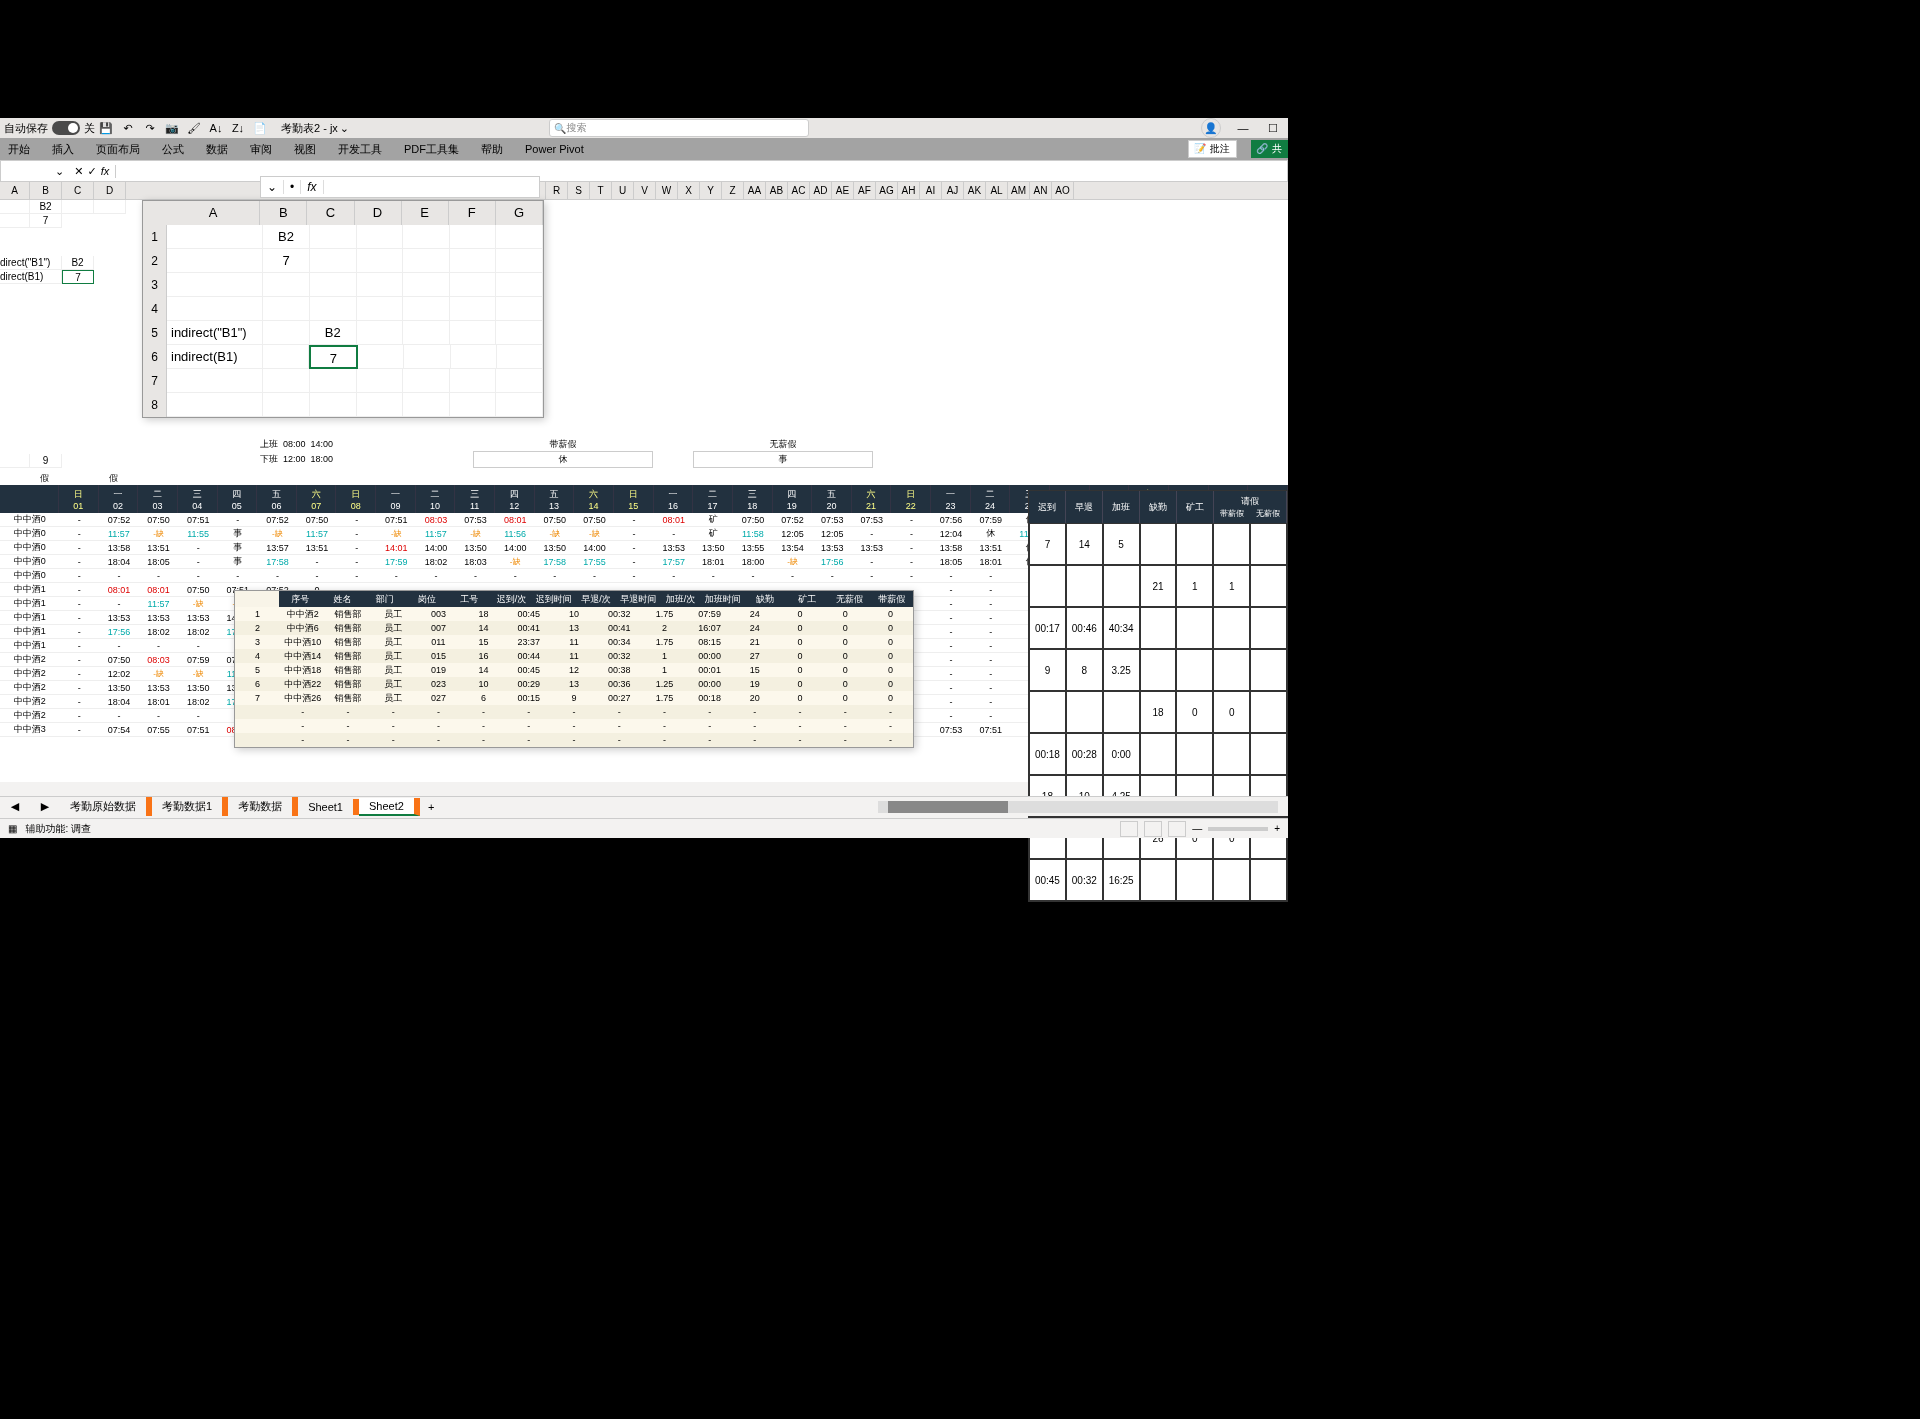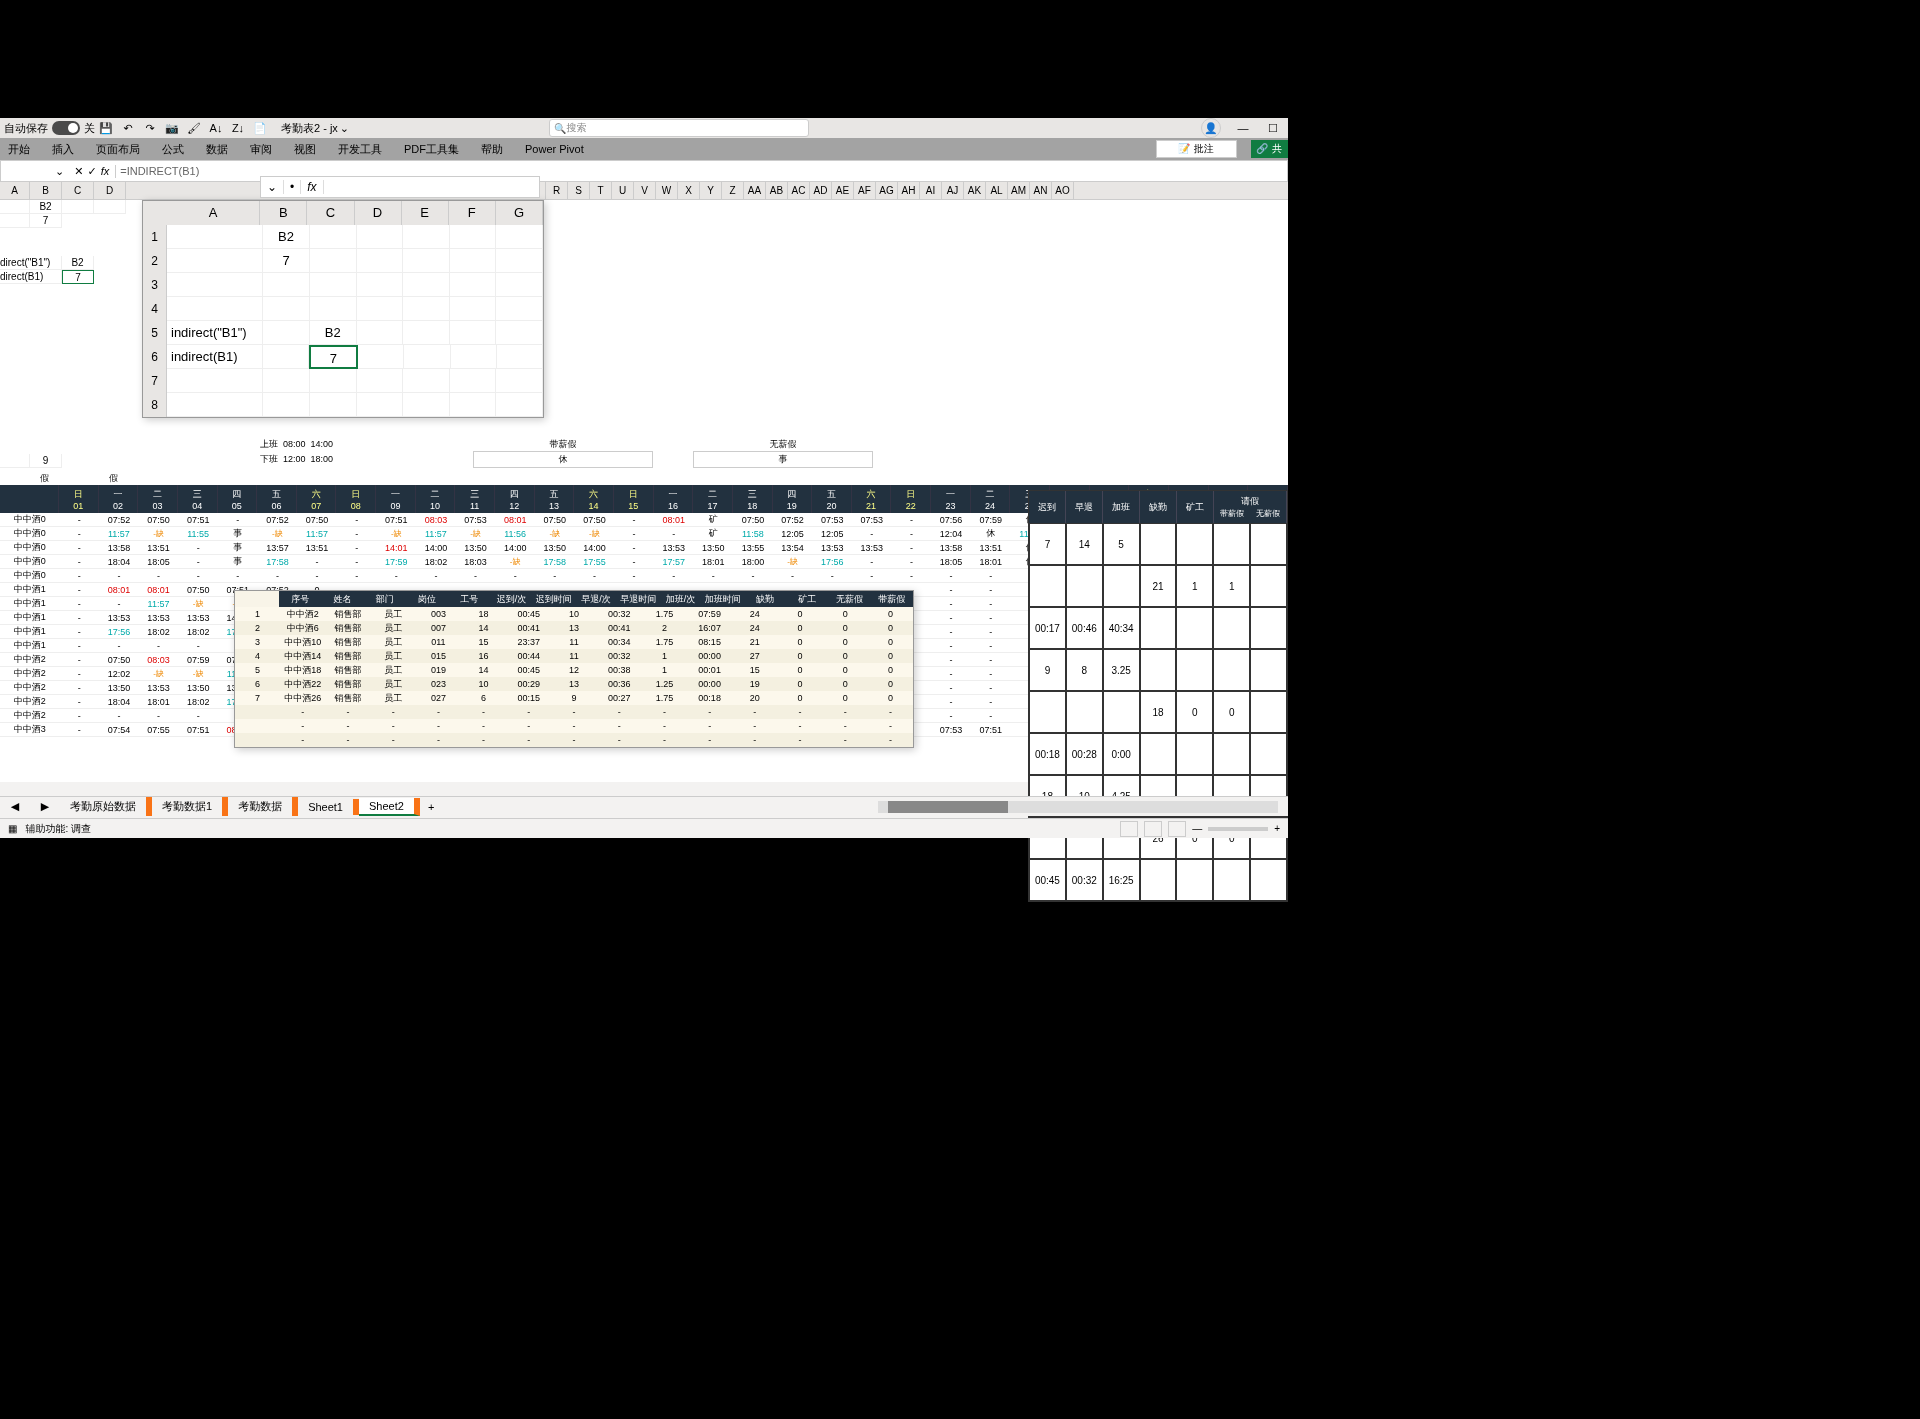--- a/index.html
+++ b/index.html
@@ -7,21 +7,21 @@
 .app-window { position: absolute; top: 118px; left: 0; width: 1288px; height: 720px; background: #f3f2f1; }
 .titlebar { height: 20px; background: #e8e6e4; display: flex; align-items: center; padding: 0 4px; font-size: 11px; }
 .titlebar .toggle { width: 28px; height: 14px; background: #4a4a4a; border-radius: 7px; margin: 0 4px; position: relative; }
 .titlebar .toggle::after { content: ''; width: 10px; height: 10px; background: #fff; border-radius: 50%; position: absolute; top: 2px; right: 2px; }
 .titlebar .icon-btn { width: 16px; height: 16px; margin: 0 3px; display: inline-flex; align-items: center; justify-content: center; cursor: pointer; }
 .titlebar .filename { margin-left: 10px; }
 .titlebar .search-box { margin-left: 200px; width: 260px; height: 18px; background: #fff; border: 1px solid #ccc; border-radius: 3px; display: flex; align-items: center; padding: 0 4px; font-size: 10px; color: #888; }
 .titlebar .right-controls { margin-left: auto; display: flex; gap: 8px; align-items: center; }
 .ribbon-tabs { height: 22px; background: #a3a3a3; display: flex; align-items: center; padding-left: 4px; font-size: 11px; gap: 14px; }
 .ribbon-tabs .tab { padding: 2px 4px; cursor: pointer; }
-.ribbon-tabs .pin-btn { margin-left: auto; background: #fff; border: 1px solid #ccc; padding: 1px 22px; font-size: 10px; }
+.ribbon-tabs .pin-btn { margin-left: auto; background: #fff; border: 1px solid #ccc; padding: 1px 6px; font-size: 10px; }
 .ribbon-tabs .share-btn { background: #107c41; color: #fff; padding: 2px 6px; font-size: 10px; }
 .formula-bar { height: 22px; background: #fff; border: 1px solid #ccc; display: flex; align-items: center; font-size: 11px; }
 .formula-bar .name-box { width: 50px; border-right: 1px solid #ccc; padding: 0 4px; }
 .formula-bar .fx-icons { display: flex; gap: 4px; padding: 0 6px; border-right: 1px solid #ccc; }
 .formula-bar .formula-input { flex: 1; padding: 0 4px; color: #666; }
 .grid-area { position: relative; background: #fff; height: 600px; overflow: hidden; }
 .col-headers { height: 18px; display: flex; background: #e8e6e4; border-bottom: 1px solid #ccc; font-size: 10px; }
 .col-headers .ch { border-right: 1px solid #ccc; text-align: center; line-height: 18px; }
 .small-cells { position: absolute; top: 18px; left: 0; font-size: 10px; }
 .small-cells .row { display: flex; height: 14px; }
@@ -117,21 +117,20 @@
   </div>
 
   <div class="formula-bar">
     <div class="name-box"></div>
     <span style="padding:0 4px">⌄</span>
     <div class="fx-icons">
       <span>✕</span>
       <span>✓</span>
       <span><i>fx</i></span>
     </div>
-    <div class="formula-input">=INDIRECT(B1)</div>
   </div>
 
   <div class="formula-overlay-bar">
     <span class="fob-item">⌄</span>
     <span class="fob-item">•</span>
     <span class="fob-item"><i>fx</i></span>
   </div>
 
   <div class="grid-area">
     <div class="col-headers" id="col-headers">

